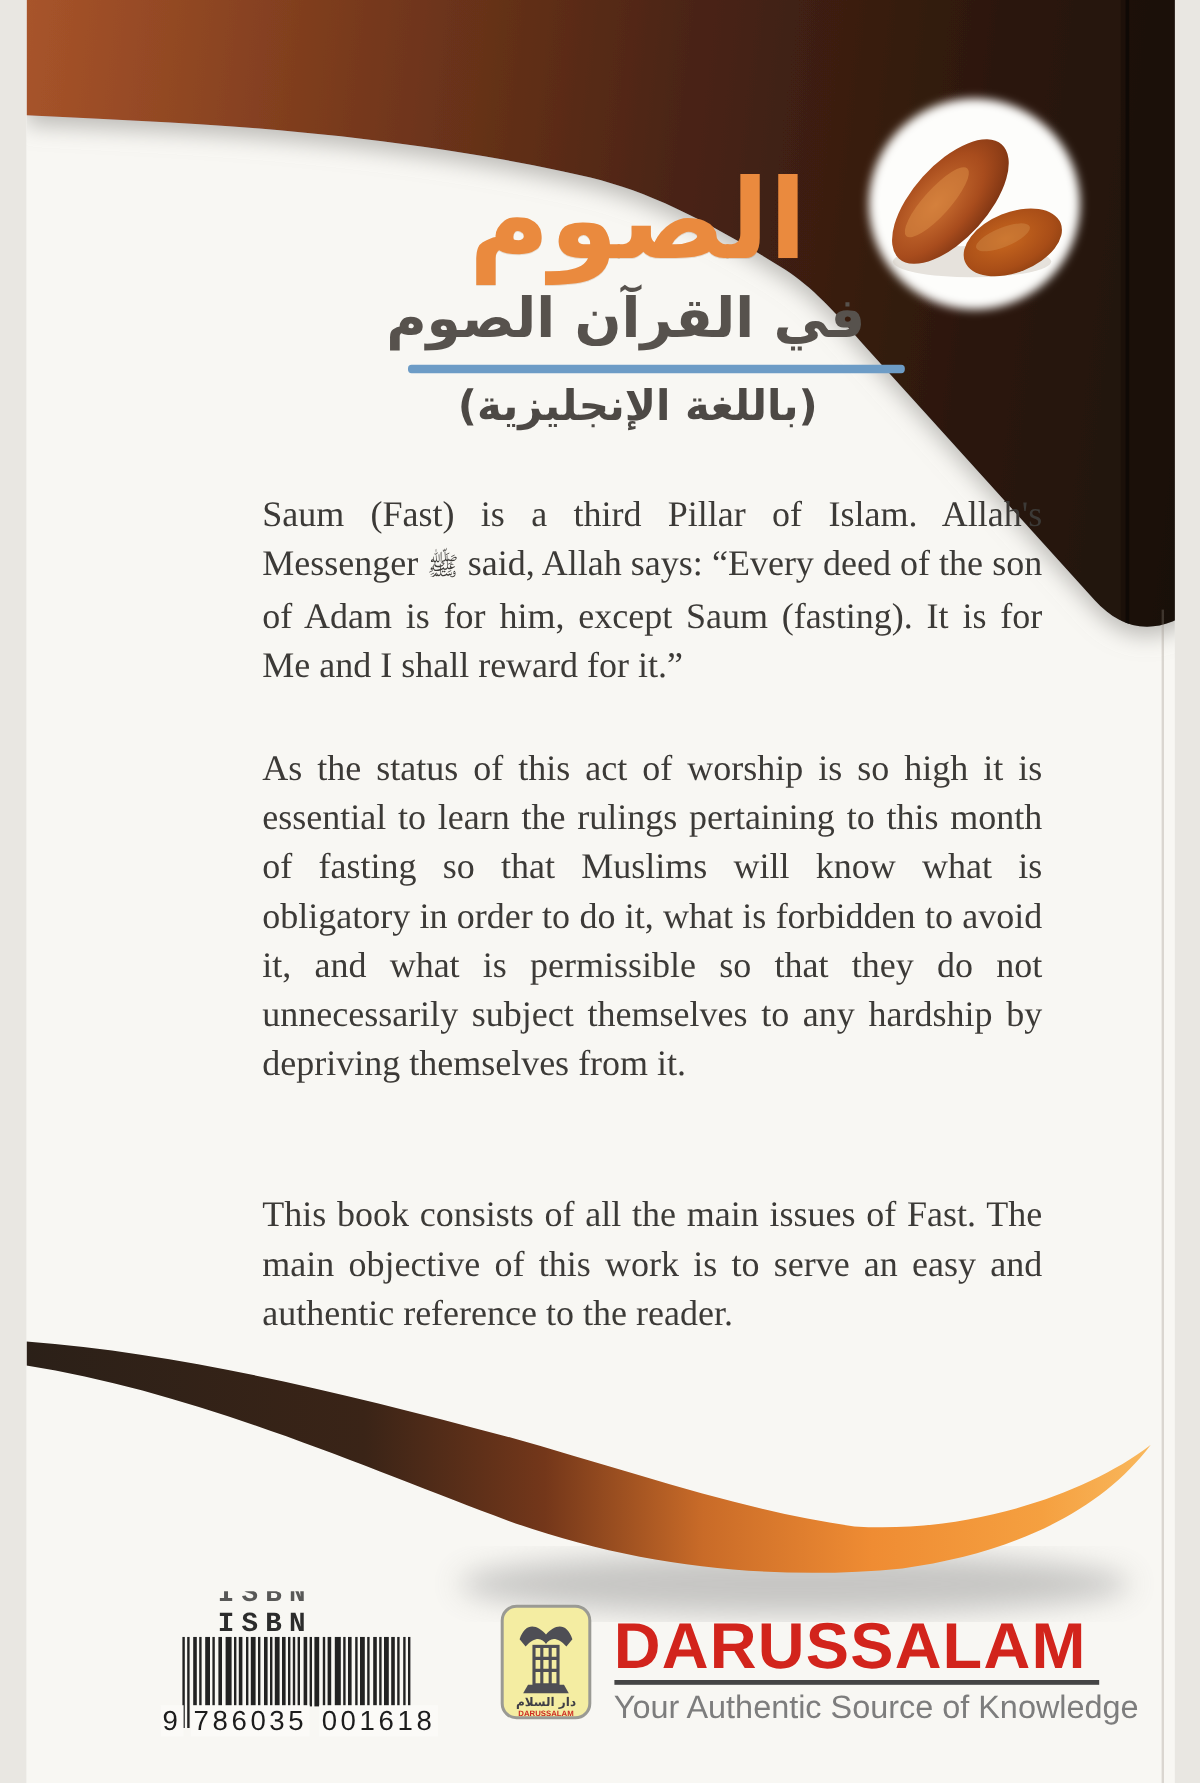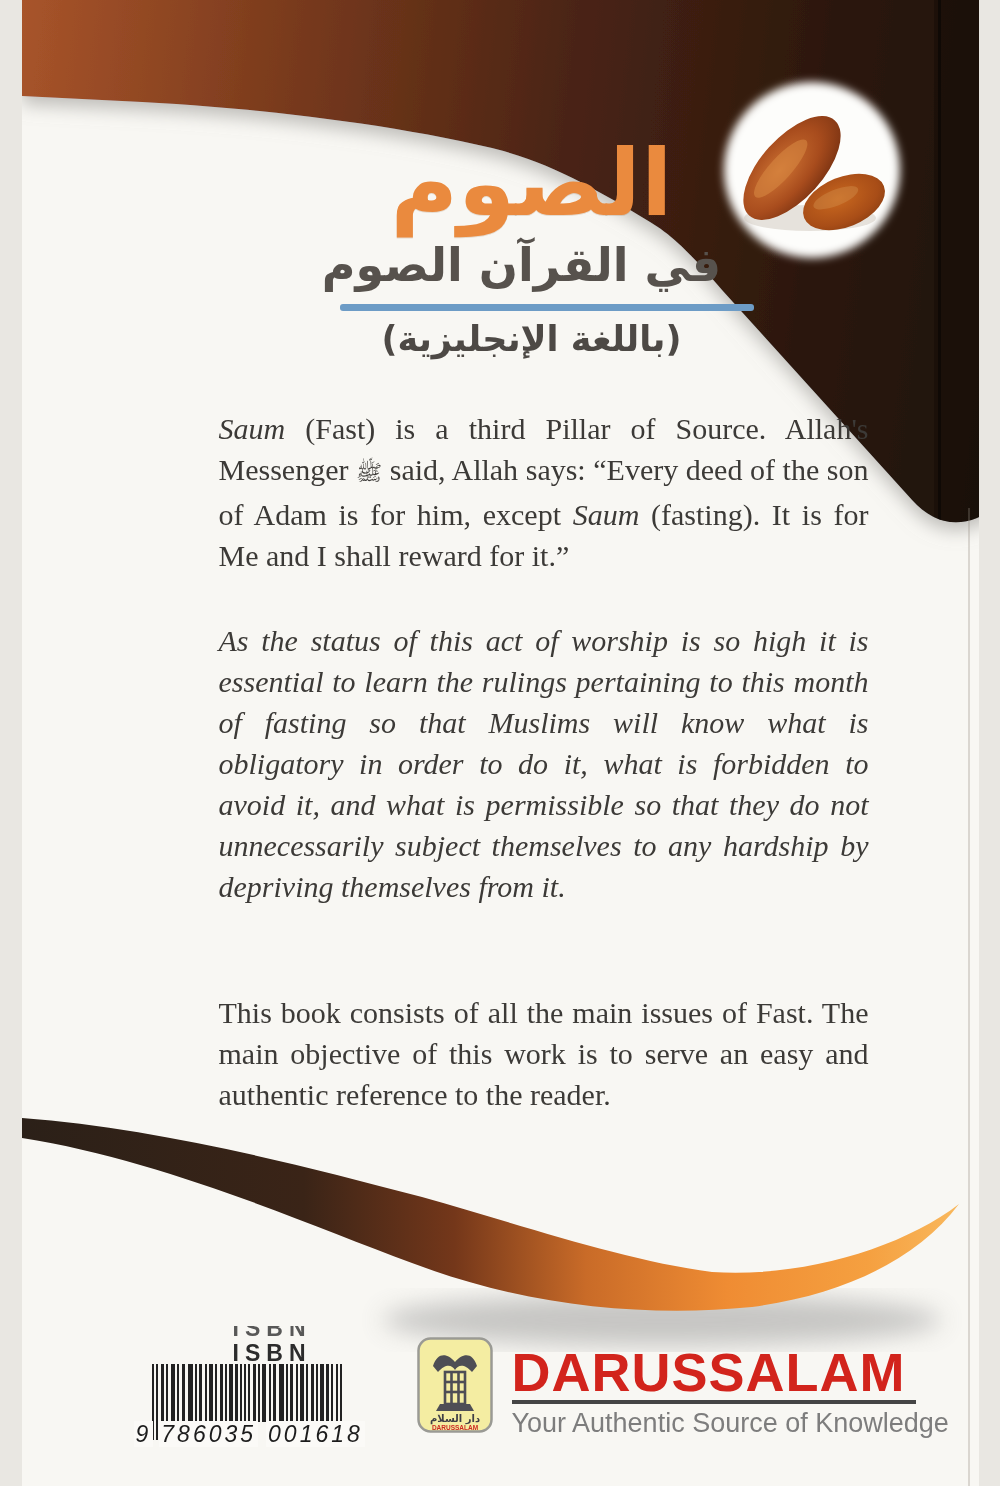--- a/index.html
+++ b/index.html
@@ -21,38 +21,38 @@
   .subtitle-ar{left:250px;top:236px;width:500px;font-size:46px;line-height:58px;color:#57524d;}
   .divider{left:318px;top:304px;width:414px;height:7px;background:#6d9cc6;border-radius:3px;}
   .lang-note{left:270px;top:314px;width:480px;font-size:35px;line-height:50px;color:#4d4945;text-align:center;}
   
   .para{
     left:197px;width:650px;
     font-family:"Liberation Serif","DejaVu Serif",serif;
     font-size:30px;line-height:41px;color:#3c3a37;
     text-align:justify;
   }
-  .para .it{font-style:italic;}
+  .para .it{}
   .para .pbuh{font-size:.72em;}
   #p1{top:408px;}
-  #p2{top:620px;font-style:italic;}
+  #p2{top:620px;}
   #p3{top:992px;}
   
   #swoosh{left:0;top:1090px;}
   
   .crease{left:946px;top:508px;width:2px;height:978px;background:rgba(150,140,128,.30);}
   
   .isbn-ghost{left:160px;top:1326px;width:130px;height:13px;overflow:hidden;opacity:.78;}
-  .isbn-ghost span,.isbn-main{display:block;text-align:right;font-weight:bold;font-size:23px;
-    letter-spacing:6px;color:#2c2c2c;}
+  .isbn-ghost span,.isbn-main{display:block;text-align:left;font-weight:bold;font-size:23px;
+    letter-spacing:6px;color:#2c2c2c;font-family:Liberation Mono, monospace;}
   .isbn-ghost span{transform:translateY(-11px);}
   .isbn-main{left:160px;top:1340px;width:130px;}
   #barcode{left:122px;top:1364px;}
   .digits{left:112px;top:1421px;width:230px;font-size:23px;letter-spacing:3px;color:#1c1c1c;
-    font-family:"Liberation Sans","DejaVu Sans",sans-serif;white-space:nowrap;font-style:italic;}
+    font-family:"Liberation Sans","DejaVu Sans",sans-serif;white-space:nowrap;}
   .digits span{background:#fbfaf7;padding:0 2px;}
   .digits .g1{margin-left:6px;} .digits .g2{margin-left:8px;}
   #logo{left:394px;top:1336px;}
   .brand{left:490px;top:1344px;width:420px;font-size:54px;font-weight:bold;color:#d2241c;
     letter-spacing:1px;line-height:56px;white-space:nowrap;}
   .brand-underline{left:490px;top:1400px;width:404px;height:4px;background:#454545;}
   .tagline{left:490px;top:1406px;width:420px;font-size:27px;color:#7d7d7d;line-height:34px;white-space:nowrap;}
 </style>
 </head>
 <body>
@@ -114,21 +114,21 @@
         <ellipse cx="-6" cy="-7" rx="24" ry="8" fill="#d08b4a" opacity="0.45"></ellipse>
       </g>
     </g>
   </svg>
 
   <div class="abs ar title-ar">الصوم</div>
   <div class="abs ar subtitle-ar">في القرآن الصوم</div>
   <div class="abs divider"></div>
   <div class="abs ar lang-note">(باللغة الإنجليزية)</div>
 
-  <div id="p1" class="abs para"><span class="it">Saum</span><span> (Fast) is a third Pillar of Source. Allah's Messenger </span><span class="pbuh">ﷺ</span><span> said, Allah says: “Every deed of the son of Adam is for him, except </span><span class="it">Saum</span><span> (fasting). It is for Me and I shall reward for it.”</span></div>
+  <div id="p1" class="abs para"><span class="it">Saum</span><span> (Fast) is a third Pillar of Islam. Allah's Messenger </span><span class="pbuh">ﷺ</span><span> said, Allah says: “Every deed of the son of Adam is for him, except </span><span class="it">Saum</span><span> (fasting). It is for Me and I shall reward for it.”</span></div>
   <div id="p2" class="abs para"><span>As the status of this act of worship is so high it is essential to learn the rulings pertaining to this month of fasting so that Muslims will know what is obligatory in order to do it, what is forbidden to avoid it, and what is permissible so that they do not unnecessarily subject themselves to any hardship by depriving themselves from it.</span></div>
   <div id="p3" class="abs para"><span>This book consists of all the main issues of Fast. The main objective of this work is to serve an easy and authentic reference to the reader.</span></div>
 
   <svg id="swoosh" class="abs" width="1000" height="270" viewBox="0 0 1000 270">
     <defs>
       <linearGradient id="swooshGrad" x1="0" y1="0" x2="940" y2="0" gradientUnits="userSpaceOnUse">
         <stop offset="0" stop-color="#2b2018"></stop>
         <stop offset="0.30" stop-color="#3a2417"></stop>
         <stop offset="0.46" stop-color="#74371a"></stop>
         <stop offset="0.60" stop-color="#c96b28"></stop>

